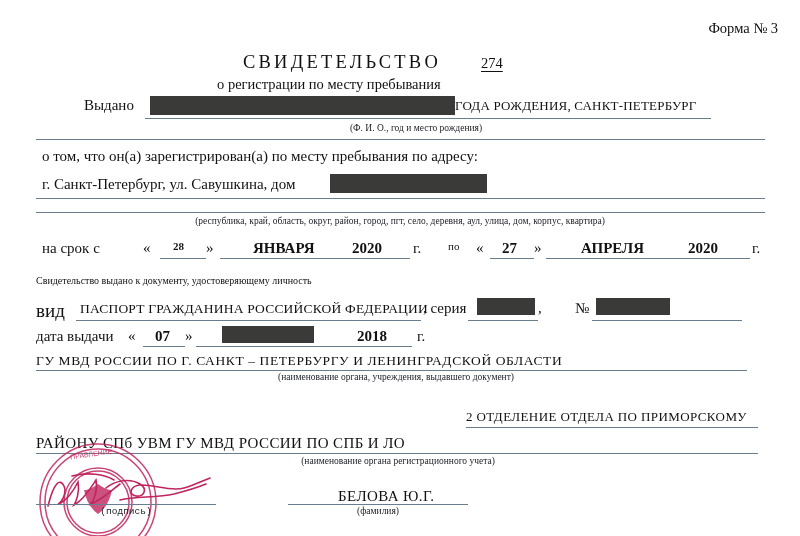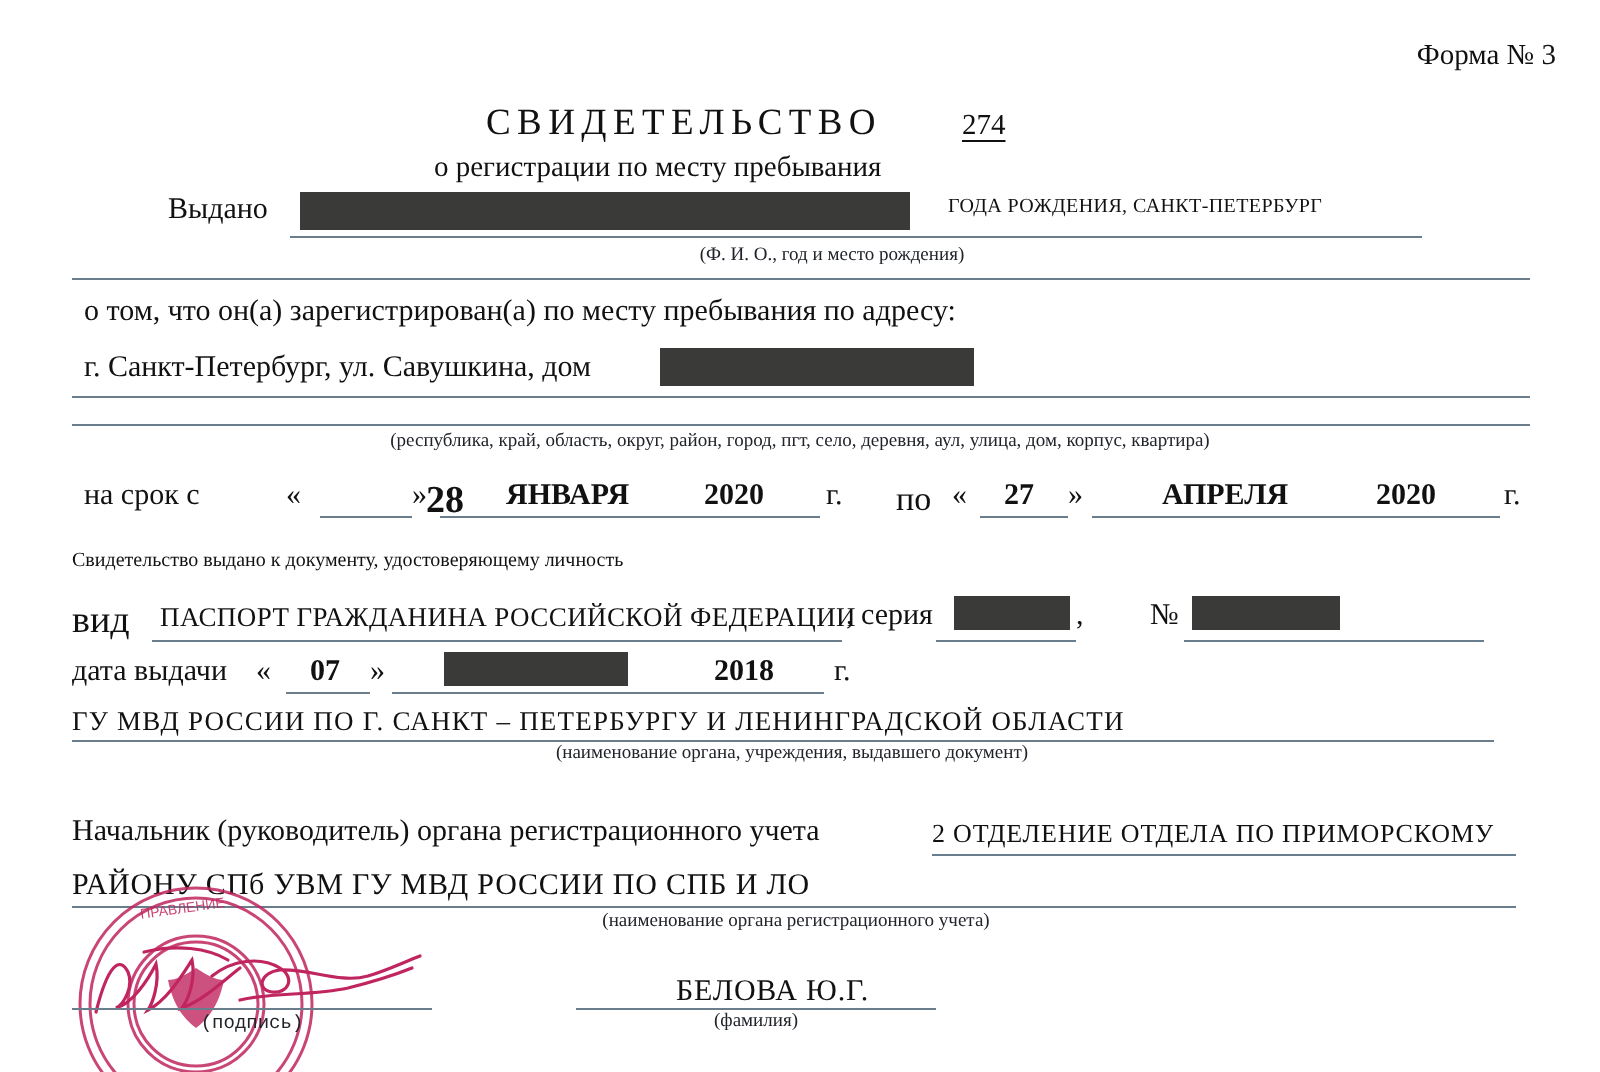--- a/index.html
+++ b/index.html
@@ -58,33 +58,33 @@
     text-decoration: underline;
     text-underline-offset: 3px;
   }
   #doc-subtitle {
     left: 217px;
     top: 76px;
     font-size: 14.5px;
   }
 
   #issued-label { left: 84px; top: 97px; font-size: 15px; }
-  #birth-place { left: 455px; top: 98px; font-size: 10px; letter-spacing: 0.2px; padding-left: 19px; }
+  #birth-place { left: 455px; top: 98px; font-size: 13px; letter-spacing: 0.2px; }
 
   #about-text { left: 42px; top: 148px; font-size: 15px; }
   #address-text { left: 42px; top: 176px; font-size: 15px; }
 
   #term-from { left: 42px; top: 240px; font-size: 15px; }
   #q1 { left: 143px; top: 240px; font-size: 15px; }
-  #day-from { left: 173px; top: 240px; font-size: 19px; font-weight: bold; margin-left: 40px; }
+  #day-from { left: 173px; top: 240px; font-size: 11px; font-weight: bold; }
   #q2 { left: 206px; top: 240px; font-size: 15px; }
   #month-from { left: 253px; top: 240px; font-size: 15px; font-weight: bold; }
   #year-from { left: 352px; top: 240px; font-size: 15px; font-weight: bold; }
   #g1 { left: 413px; top: 240px; font-size: 15px; }
-  #po { left: 448px; top: 240px; font-size: 17px; }
+  #po { left: 448px; top: 240px; font-size: 11px; }
   #q3 { left: 476px; top: 240px; font-size: 15px; }
   #day-to { left: 502px; top: 240px; font-size: 15px; font-weight: bold; }
   #q4 { left: 534px; top: 240px; font-size: 15px; }
   #month-to { left: 581px; top: 240px; font-size: 15px; font-weight: bold; }
   #year-to { left: 688px; top: 240px; font-size: 15px; font-weight: bold; }
   #g2 { left: 752px; top: 240px; font-size: 15px; }
 
   #cert-issued-to { left: 36px; top: 275px; font-size: 10px; }
   #doctype-label { left: 36px; top: 300px; font-size: 19px; }
   #doctype-value { left: 80px; top: 301px; font-size: 13.5px; letter-spacing: 0.2px; }
@@ -189,21 +189,20 @@
   <div class="redact" style="left:222px; top:326px; width:92px; height:17px;"></div>
   <div class="txt" id="date-year">2018</div>
   <div class="txt" id="g3">г.</div>
   <div class="line" style="left:143px; top:346px; width:42px;"></div>
   <div class="line" style="left:196px; top:346px; width:216px;"></div>
 
   <div class="txt" id="authority">ГУ  МВД  РОССИИ  ПО  Г. САНКТ – ПЕТЕРБУРГУ  И  ЛЕНИНГРАДСКОЙ ОБЛАСТИ</div>
   <div class="line" style="left:36px; top:370px; width:711px;"></div>
   <div class="caption" style="left:266px; top:372px; width:260px;">(наименование органа, учреждения, выдавшего документ)</div>
 
-  <div class="txt" id="chief-label">Начальник (руководитель) органа регистрационного учета</div>
   <div class="txt" id="chief-org1">2 ОТДЕЛЕНИЕ ОТДЕЛА  ПО ПРИМОРСКОМУ</div>
   <div class="line" style="left:466px; top:427px; width:292px;"></div>
   <div class="txt" id="chief-org2">РАЙОНУ СПб УВМ  ГУ  МВД  РОССИИ  ПО  СПБ  И  ЛО</div>
   <div class="line" style="left:36px; top:453px; width:722px;"></div>
   <div class="caption" style="left:288px; top:456px; width:220px;">(наименование органа регистрационного учета)</div>
 
   <svg id="signature" viewBox="0 0 180 42" xmlns="http://www.w3.org/2000/svg">
     <g fill="none" stroke="#c0255f" stroke-width="1.6" stroke-linecap="round">
       <path d="M4 34 C10 10, 16 6, 20 14 C23 21, 18 30, 14 32 C22 30, 30 18, 34 10 C36 20, 32 30, 30 33 C40 28, 48 14, 52 8 C54 18, 50 28, 47 32 C58 28, 68 18, 76 12"></path>
       <path d="M62 16 C72 8, 86 6, 96 12 C104 17, 100 25, 92 24 C84 23, 86 14, 96 13 C110 12, 126 20, 140 16 C150 13, 158 9, 166 6"></path>

